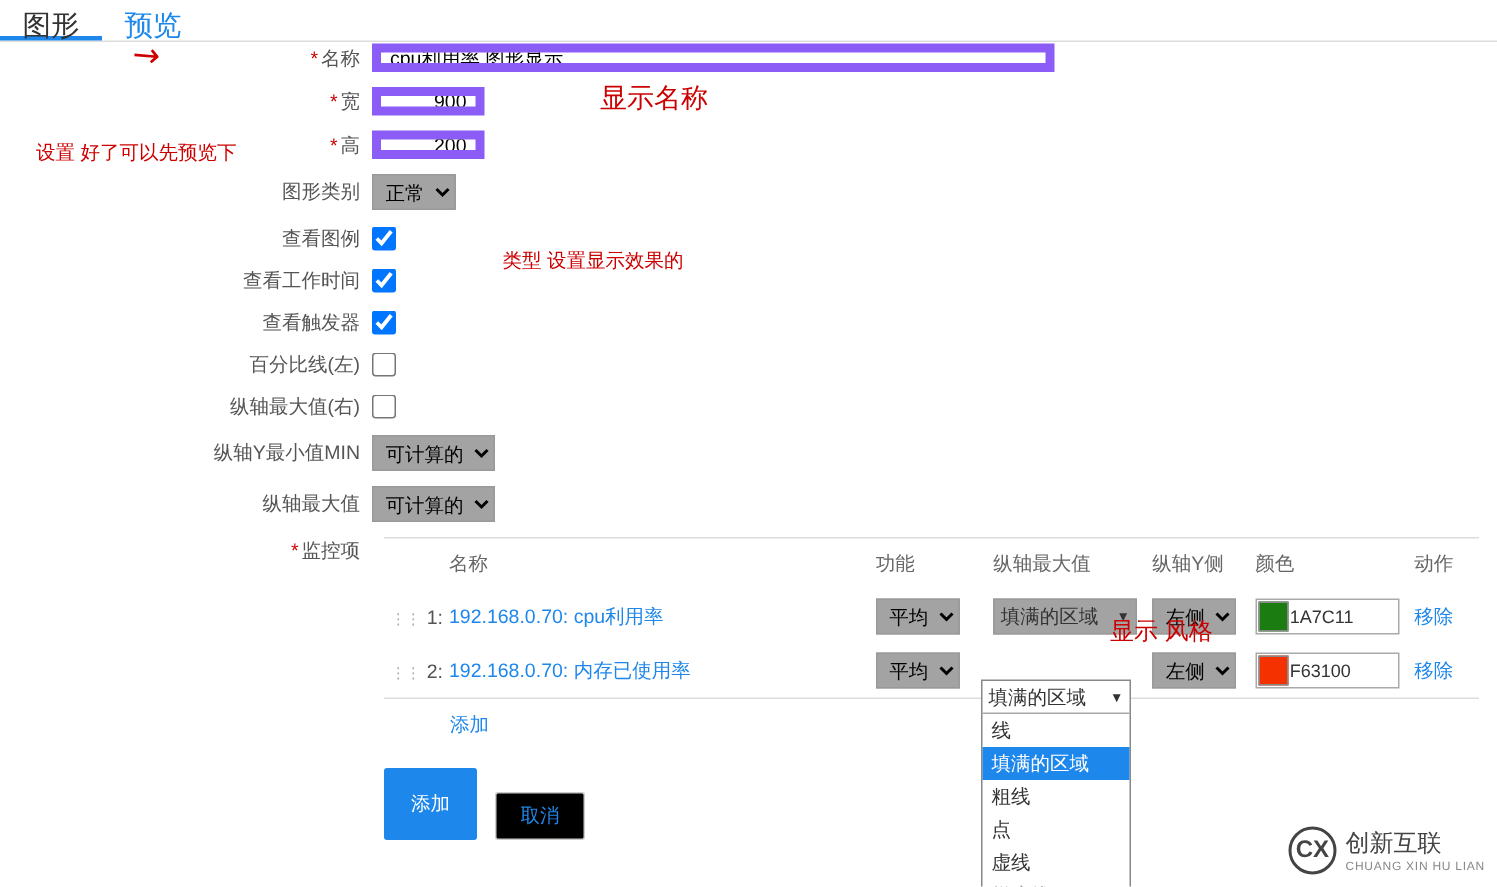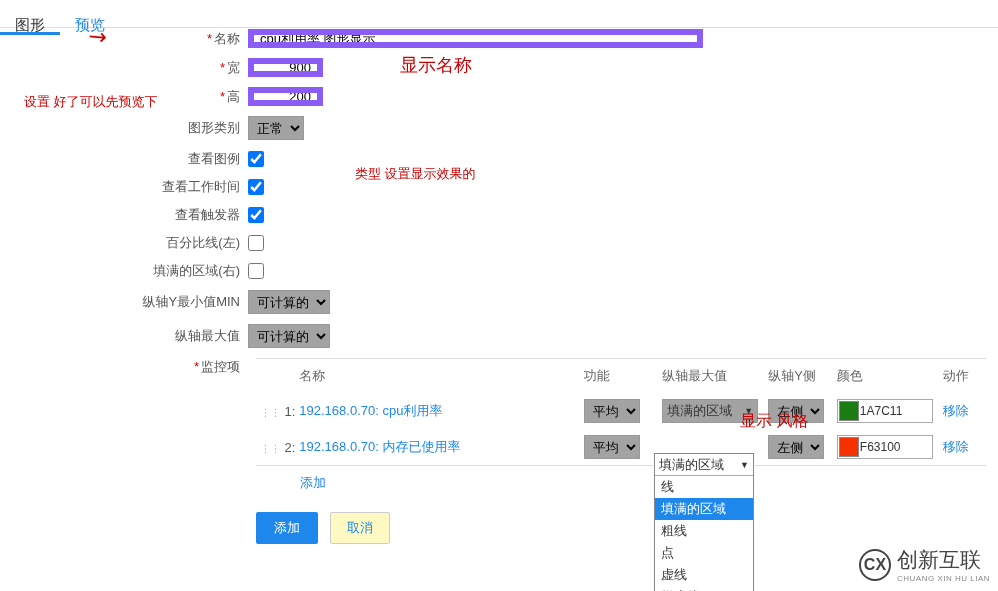--- a/index.html
+++ b/index.html
@@ -1,25 +1,25 @@
 <!DOCTYPE html>
 <html><head>
 <meta charset="utf-8">
 <style>
 * { box-sizing: border-box; margin: 0; padding: 0; }
 body { font-family: Arial, "Microsoft YaHei", sans-serif; font-size: 13px; color: #333; background: #fff; width: 998px; height: 591px; position: relative; }
 
 .tabs { display: flex; border-bottom: 1px solid #ddd; height: 28px; }
-.tab { padding: 16px 15px; font-size: 15px; cursor: pointer; color: #1e87eb; }
+.tab { padding: 4px 15px; font-size: 19px; cursor: pointer; color: #1e87eb; }
 .tab.active { border-bottom: 3px solid #1e87eb; color: #333; font-weight: 500; }
 
 .anno-arrow { position: absolute; left: 88px; top: 24px; color: #c00; font-size: 22px; transform: rotate(-40deg); }
 .anno1 { position: absolute; left: 24px; top: 93px; color: #c00; font-size: 13px; }
 .anno2 { position: absolute; left: 400px; top: 53px; color: #c00; font-size: 18px; }
-.anno3 { position: absolute; left: 355px; top: 165px; color: #c00; font-size: 13px; }
+.anno3 { position: absolute; left: 335px; top: 165px; color: #c00; font-size: 13px; }
 .anno4 { position: absolute; left: 740px; top: 411px; color: #c00; font-size: 16px; }
 
 .form-area { margin-top: 1px; }
 .row { display: flex; align-items: center; margin-bottom: 10px; }
 .label { width: 248px; text-align: right; padding-right: 8px; font-size: 13px; color: #555; }
 .req { color: #c00; margin-right: 2px; }
 .input-text { height: 19px; border: 6px solid #8b5cf6; padding: 2px 6px; font-size: 13px; }
 .input-wide { width: 455px; }
 .input-num { width: 75px; text-align: right; padding-right: 6px; }
 .select-sm { height: 24px; border: 1px solid #999; background: #a3a3a3; font-size: 13px; padding: 1px 4px; }
@@ -37,30 +37,30 @@
 .col-act { width: 40px; }
 .drag-dots { color: #aaa; margin-right: 4px; cursor: move; font-size: 10px; }
 .link { color: #1e87eb; cursor: pointer; }
 .color-box { display: flex; align-items: center; border: 1px solid #aaa; height: 24px; width: 96px; }
 .color-box .swatch { width: 20px; height: 20px; margin: 1px; border: 1px solid #888; }
 .color-box .code { padding-left: 0; font-size: 12px; color: #333; }
 
 .add-link { margin-left: 256px; padding: 8px 4px 14px 44px; }
 .btn-row { margin-left: 256px; padding-top: 6px; display: flex; gap: 12px; }
 .btn-primary { background: #1e87eb; color: #fff; border: none; padding: 7px 18px; font-size: 13px; cursor: pointer; border-radius: 2px; }
-.btn-secondary { background: #fef9c3; color: #1e87eb; border: 1px solid #ccc; padding: 6px 16px; font-size: 13px; cursor: pointer; border-radius: 2px; }
+.btn-secondary { background: #000000; color: #1e87eb; border: 1px solid #ccc; padding: 6px 16px; font-size: 13px; cursor: pointer; border-radius: 2px; margin-top: 16px; }
 
 .dropdown-open { position: absolute; left: 654px; top: 453px; width: 100px; border: 1px solid #888; background: #fff; z-index: 10; }
 .dropdown-current { height: 22px; border-bottom: 1px solid #aaa; display: flex; align-items: center; padding: 0 4px; justify-content: space-between; }
 .dropdown-option { padding: 2px 6px; font-size: 13px; cursor: pointer; }
 .dropdown-option.selected { background: #1e87eb; color: #fff; }
 
 .logo { position: absolute; right: 8px; bottom: 8px; display: flex; align-items: center; gap: 6px; color: #444; }
 .logo-icon { width: 32px; height: 32px; border: 2px solid #444; border-radius: 50%; display: flex; align-items: center; justify-content: center; font-weight: bold; font-size: 16px; }
-.logo-text .cn { font-size: 21px; font-weight: 500; }
+.logo-text .cn { font-size: 16px; font-weight: 500; }
 .logo-text .en { font-size: 8px; color: #888; letter-spacing: 0.5px; }
 
 .caret { font-size: 9px; color: #333; }
 </style>
 </head>
 <body>
 
 <div class="tabs">
   <div class="tab active">图形</div>
   <div class="tab">预览</div>
@@ -108,21 +108,21 @@
     <div class="label">查看触发器</div>
     <input type="checkbox" class="chk" checked="" style="">
   </div>
 
   <div class="row">
     <div class="label">百分比线(左)</div>
     <input type="checkbox" class="chk" style="">
   </div>
 
   <div class="row">
-    <div class="label">填满的区域(右)</div>
+    <div class="label">纵轴最大值(右)</div>
     <input type="checkbox" class="chk" style="">
   </div>
 
   <div class="row">
     <div class="label">纵轴Y最小值MIN</div>
     <select class="select-sm"><option>可计算的</option></select>
   </div>
 
   <div class="row">
     <div class="label">纵轴最大值</div>

